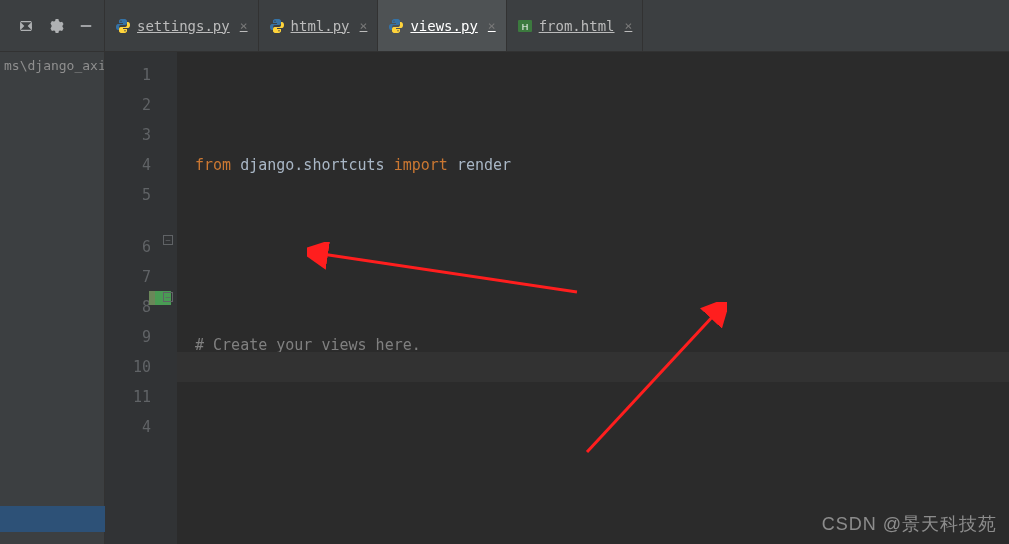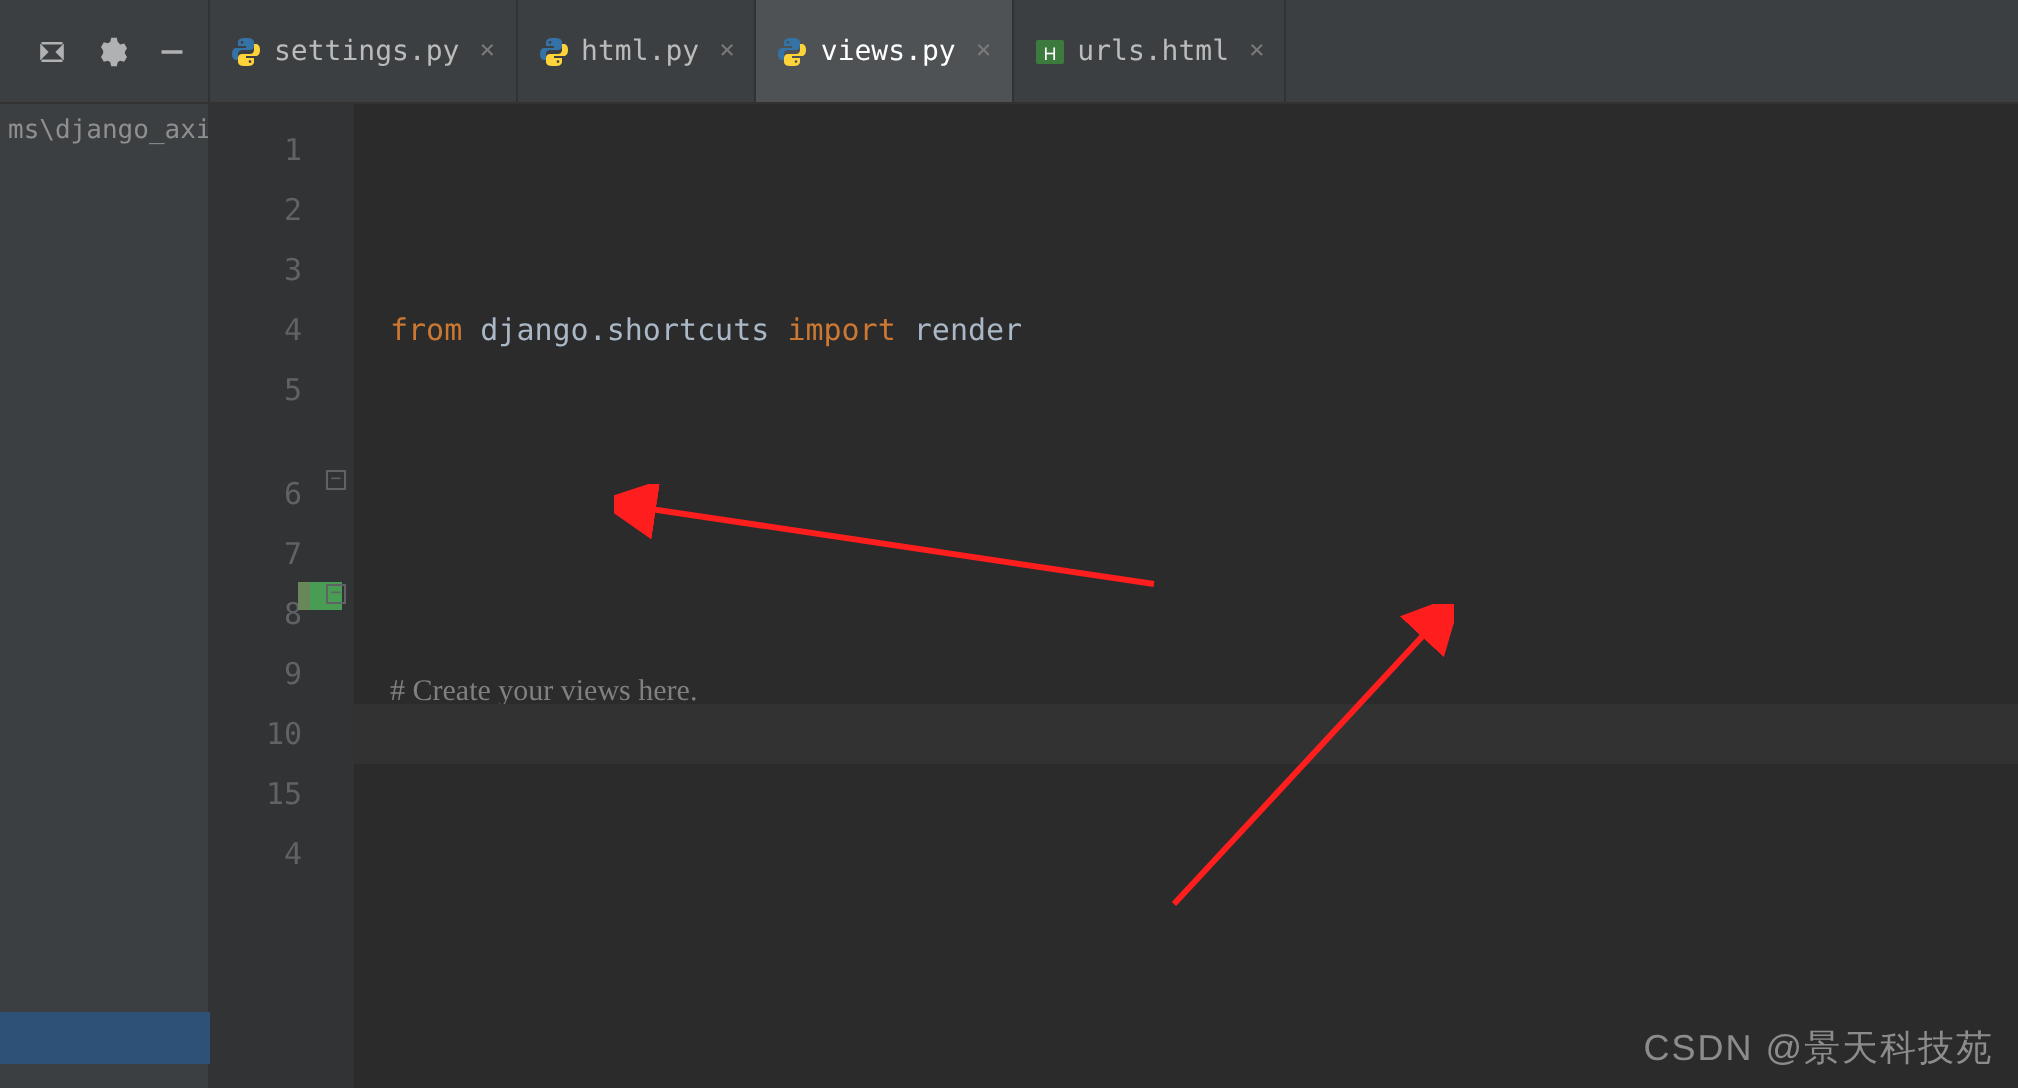--- a/index.html
+++ b/index.html
@@ -43,20 +43,21 @@
   }
   .tab {
     display: flex;
     align-items: center;
     padding: 0 10px;
     gap: 6px;
     border-right: 1px solid #323232;
     color: #bbbbbb;
     font-size: 14px;
     cursor: pointer;
+    text-decoration: underline;
   }
   .tab.active {
     background: #4e5254;
     color: #ffffff;
     align-items: center;
   }
   .tab .close-x {
     color: #7a7a7a;
     font-size: 13px;
     margin-left: 4px;
@@ -133,21 +134,21 @@
     height: 30px;
   }
   .current-line-bg {
     position: absolute;
     left: 0;
     right: 0;
     height: 30px;
     background: #323232;
   }
   .kw { color: #cc7832; }
-  .cmt { color: #808080; font-family: Liberation Serif, serif; }
+  .cmt { color: #808080; }
   .ident { color: #a9b7c6; }
   .gutter-fold {
     position: absolute;
     right: 4px;
     width: 10px;
     height: 10px;
     border: 1px solid #606366;
     color: #606366;
     font-size: 9px;
     line-height: 8px;
@@ -220,21 +221,21 @@
           <path d="M9 15c3 0 3-2 3-2v-2H8v-1h5s2 0 2-3-2-3-2-3h-1v3s0 2-2 2H6s-2 0-2 2v2s0 2 3 2h2zm1-1.5a.7.7 0 110-1.4.7.7 0 010 1.4z" fill="#ffd43b"></path>
         </svg>
       <span>views.py</span>
       <span class="close-x">×</span>
     </div>
     <div class="tab">
       <svg class="html-icon" viewBox="0 0 16 16">
           <rect x="1" y="2" width="14" height="12" rx="1" fill="#3c7a3e"></rect>
           <text x="8" y="12" font-size="9" text-anchor="middle" fill="#fff" font-family="sans-serif">H</text>
         </svg>
-      <span>urls.html</span>
+      <span>from.html</span>
       <span class="close-x">×</span>
     </div>
   </div>
 </div>
 
 <div class="below-top">
   <div class="breadcrumb-left">
     <span>ms\django_axic</span>
   </div>
   <div class="editor-wrap">
@@ -243,21 +244,21 @@
       <div class="ln">2</div>
       <div class="ln">3</div>
       <div class="ln">4</div>
       <div class="ln">5</div>
       <div class="usage-spacer"></div>
       <div class="ln">6</div>
       <div class="ln">7</div>
       <div class="ln">8</div>
       <div class="ln">9</div>
       <div class="ln">10</div>
-      <div class="ln">15</div>
+      <div class="ln">11</div>
       <div class="ln">4</div>
       <div class="gutter-mark" style="top: 239px;"></div>
       <div class="gutter-fold" style="top: 183px;">−</div>
       <div class="gutter-fold" style="top: 240px;">−</div>
     </div>
     <div class="code">
       <div class="current-line-bg" style="top: 300px;"></div>
       <div class="line"><span class="kw">from</span> <span class="ident">django.shortcuts</span> <span class="kw">import</span> <span class="ident">render</span></div>
       <div class="line"></div>
       <div class="line"><span class="cmt"># Create your views here.</span></div>

